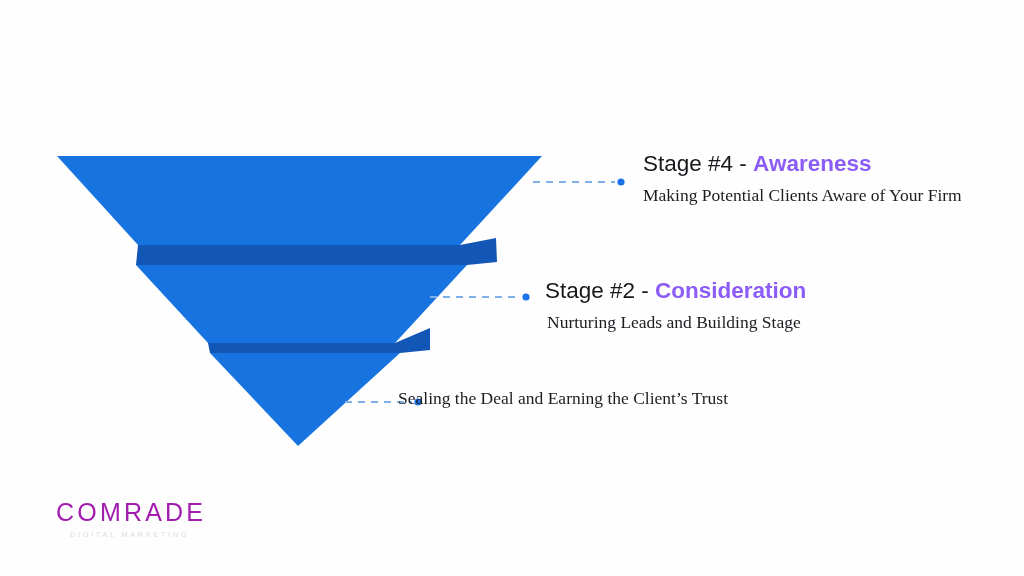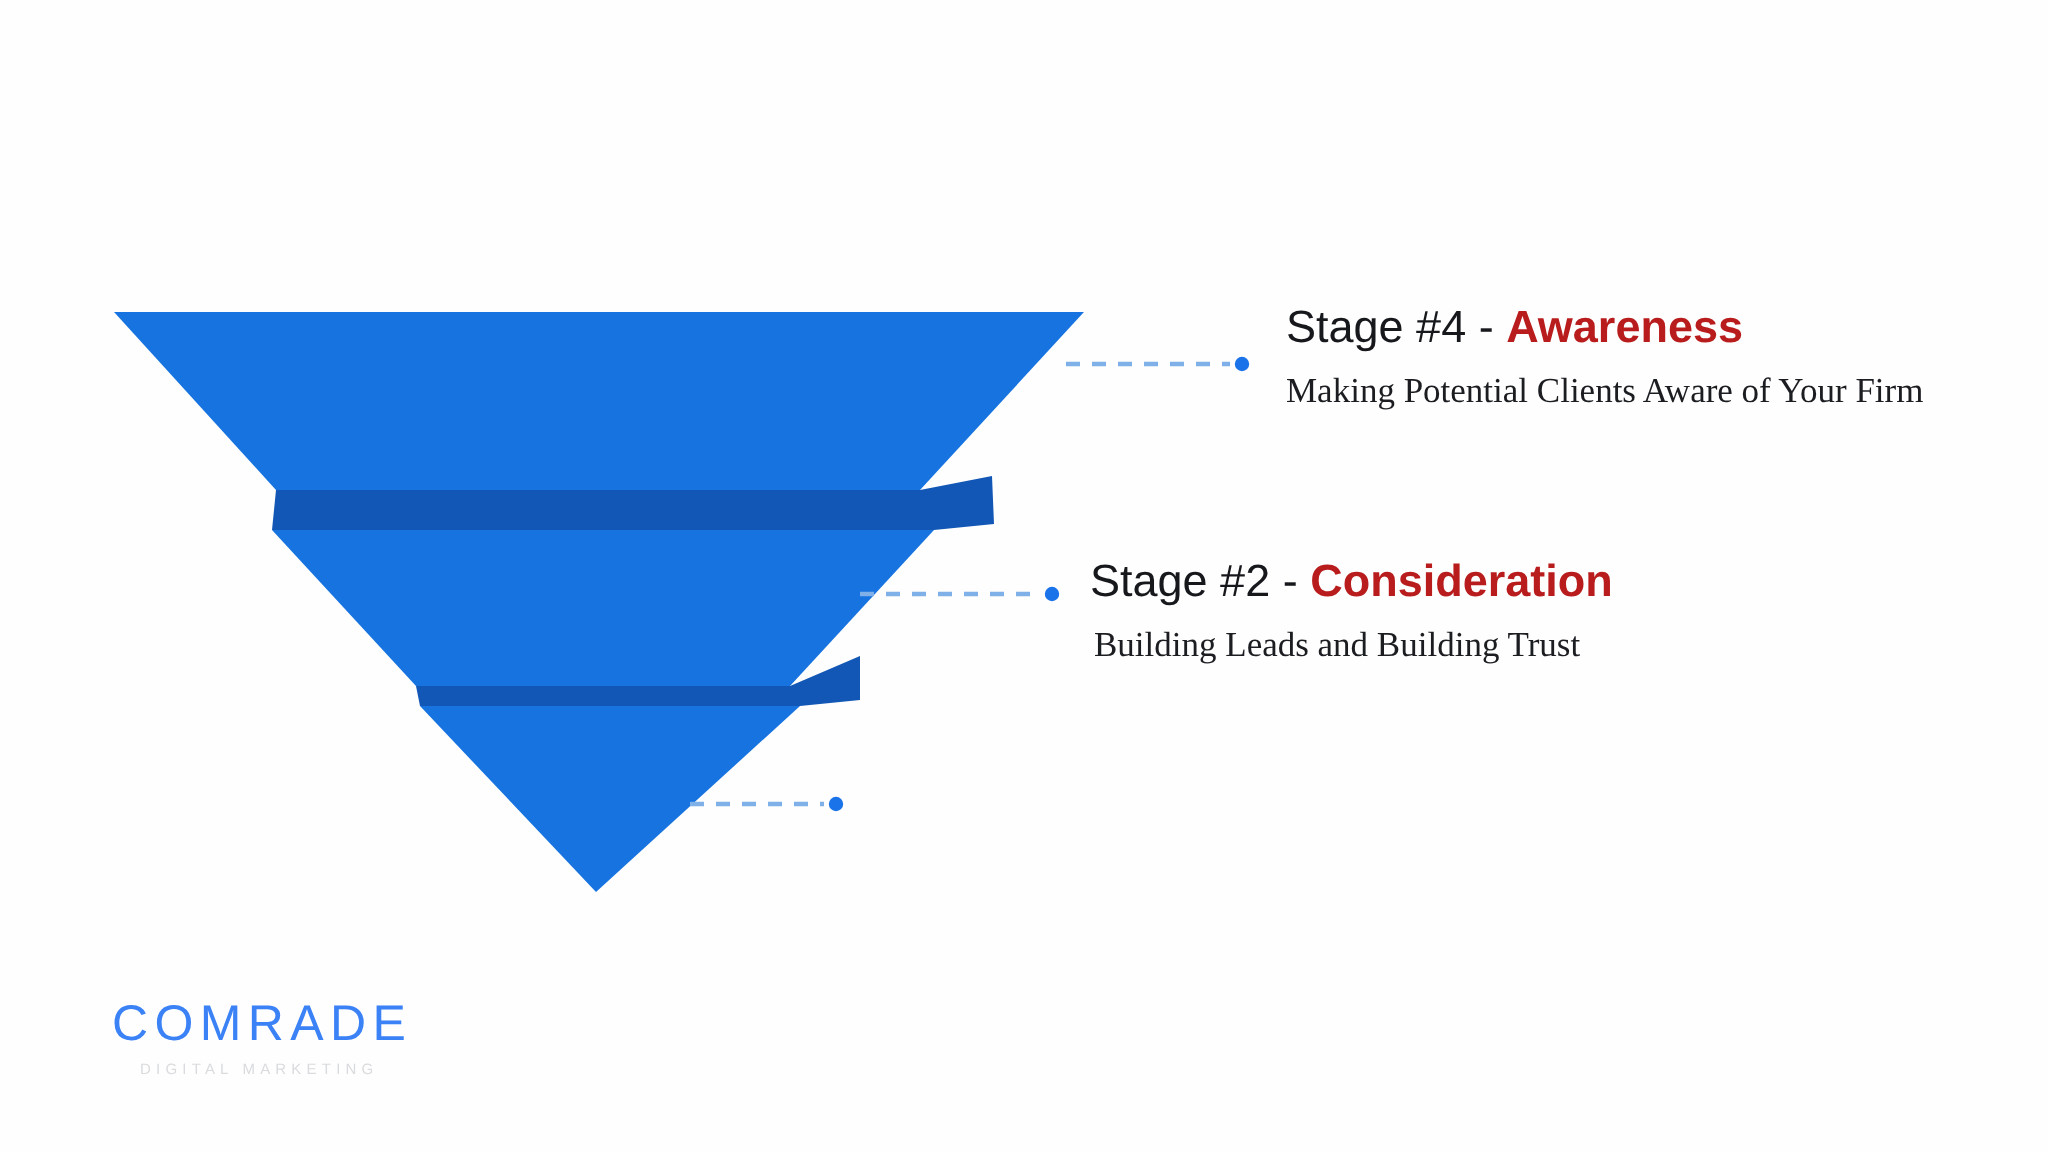--- a/index.html
+++ b/index.html
@@ -40,21 +40,21 @@
     position: absolute;
   }
   .stage-heading {
     font-size: 22.5px;
     color: #16181c;
     white-space: nowrap;
     font-weight: normal;
     line-height: 1.1;
   }
   .stage-heading .stage-name {
-    color: #b91c1c;
+    color: #8b5cf6;
     font-weight: bold;
   }
   .stage-sub {
     font-size: 17.5px;
     color: #1b1d21;
     white-space: nowrap;
     line-height: 1.1;
     margin-top: 9px;
     font-family: Liberation Serif, serif;
   }
@@ -68,21 +68,21 @@
 
   .logo {
     position: absolute;
     left: 56px;
     top: 500px;
     user-select: none;
   }
   .logo-main {
     font-size: 25px;
     letter-spacing: 3.2px;
-    color: #3b82f6;
+    color: #a21caf;
     font-weight: normal;
     line-height: 1;
   }
   .logo-sub {
     font-size: 7.5px;
     letter-spacing: 2.6px;
     color: #d9dbde;
     margin-top: 6px;
     margin-left: 14px;
     line-height: 1;
@@ -116,24 +116,25 @@
     <circle cx="418" cy="402" r="3.6" fill="#1a73e8"></circle>
   </svg>
 
   <div class="stage s1">
     <div class="stage-heading"><span>Stage #4 - </span><span class="stage-name">Awareness</span></div>
     <div class="stage-sub">Making Potential Clients Aware of Your Firm</div>
   </div>
 
   <div class="stage s2">
     <div class="stage-heading"><span>Stage #2 - </span><span class="stage-name">Consideration</span></div>
-    <div class="stage-sub">Building Leads and Building Trust</div>
+    <div class="stage-sub">Nurturing Leads and Building Stage</div>
   </div>
 
   <div class="stage s3">
+    <div class="stage-sub">Sealing the Deal and Earning the Client’s Trust</div>
   </div>
 
   <div class="logo">
     <div class="logo-main">COMRADE</div>
     <div class="logo-sub">DIGITAL MARKETING</div>
   </div>
 
 </div>
 
 </body></html>

